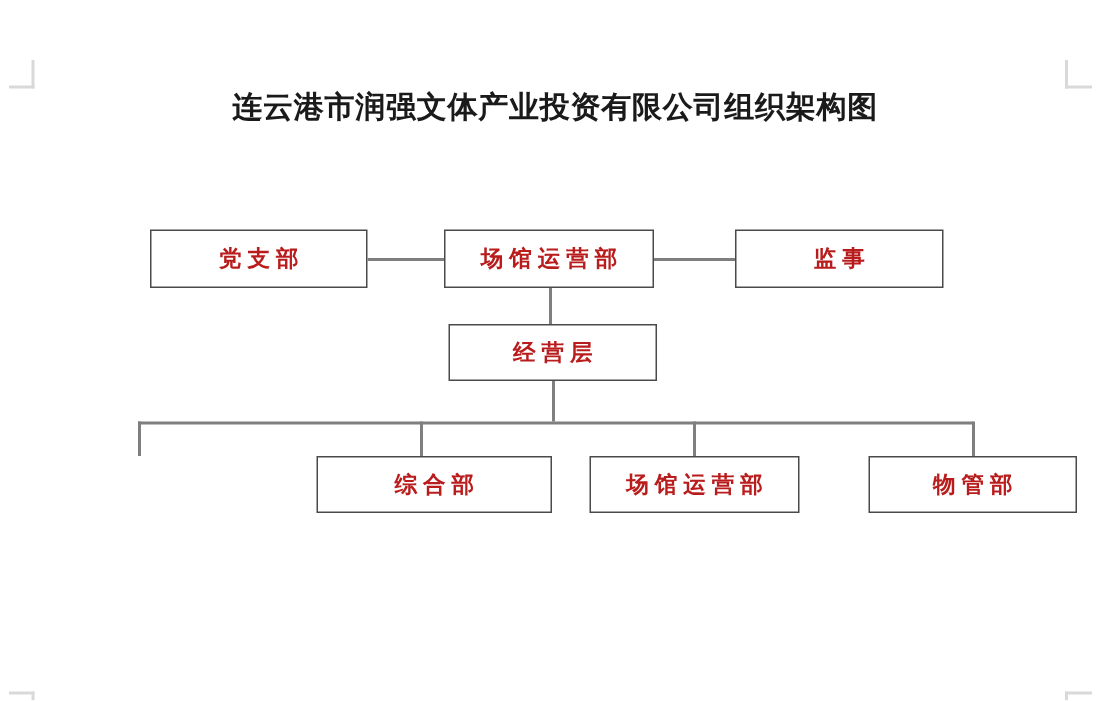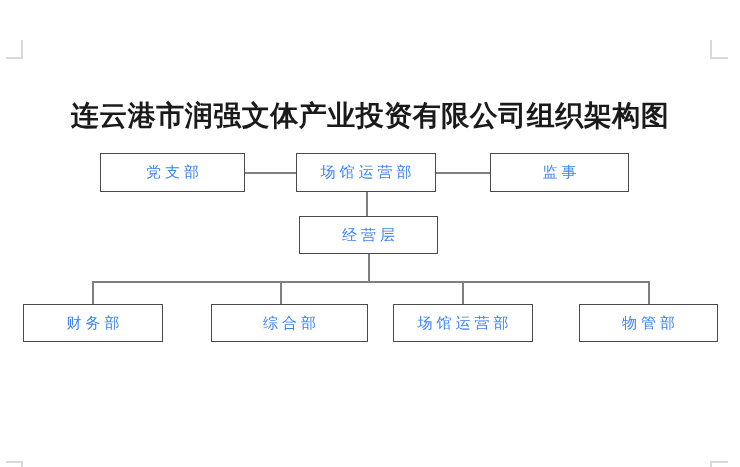--- a/index.html
+++ b/index.html
@@ -14,43 +14,42 @@
     background: #ffffff;
     overflow: hidden;
     font-family: "Liberation Sans", sans-serif;
   }
   .doc-title {
     position: absolute;
     left: 0;
     top: 58px;
     width: 740px;
     text-align: center;
-    font-size: 28px;
+    font-size: 20px;
     line-height: 28px;
     font-weight: bold;
     color: #1a1a1a;
     font-family: "Liberation Sans", sans-serif;
     letter-spacing: 0.5px;
     white-space: nowrap;
-    margin-top: 44px;
   }
   .org-node {
     position: absolute;
     box-sizing: border-box;
     background: #ffffff;
     border: 1.5px solid #4a4a4a;
     display: flex;
     align-items: center;
     justify-content: center;
   }
   .org-node-label {
     font-family: "Liberation Serif", serif;
-    font-weight: normal;
+    font-weight: bold;
     font-size: 15px;
-    color: #3b82f6;
+    color: #b91c1c;
     letter-spacing: 4px;
     padding-left: 4px; 
     white-space: nowrap;
   }
   .connector {
     position: absolute;
     background: #7f7f7f;
   }
   .crop-mark {
     position: absolute;
@@ -90,23 +89,20 @@
     <span class="org-node-label">场馆运营部</span>
   </div>
   <div class="org-node" style="left:299px;top:216px;width:139px;height:38px">
     <span class="org-node-label">经营层</span>
   </div>
 
   <div class="org-node" style="left:490px;top:153px;width:139px;height:39px">
     <span class="org-node-label">监事</span>
   </div>
 
-  <div class="org-node" style="left:23px;top:304px;width:140px;height:38px">
-    <span class="org-node-label">财务部</span>
-  </div>
   <div class="org-node" style="left:211px;top:304px;width:157px;height:38px">
     <span class="org-node-label">综合部</span>
   </div>
   <div class="org-node" style="left:393px;top:304px;width:140px;height:38px">
     <span class="org-node-label">场馆运营部</span>
   </div>
   <div class="org-node" style="left:579px;top:304px;width:139px;height:38px">
     <span class="org-node-label">物管部</span>
   </div>
 

